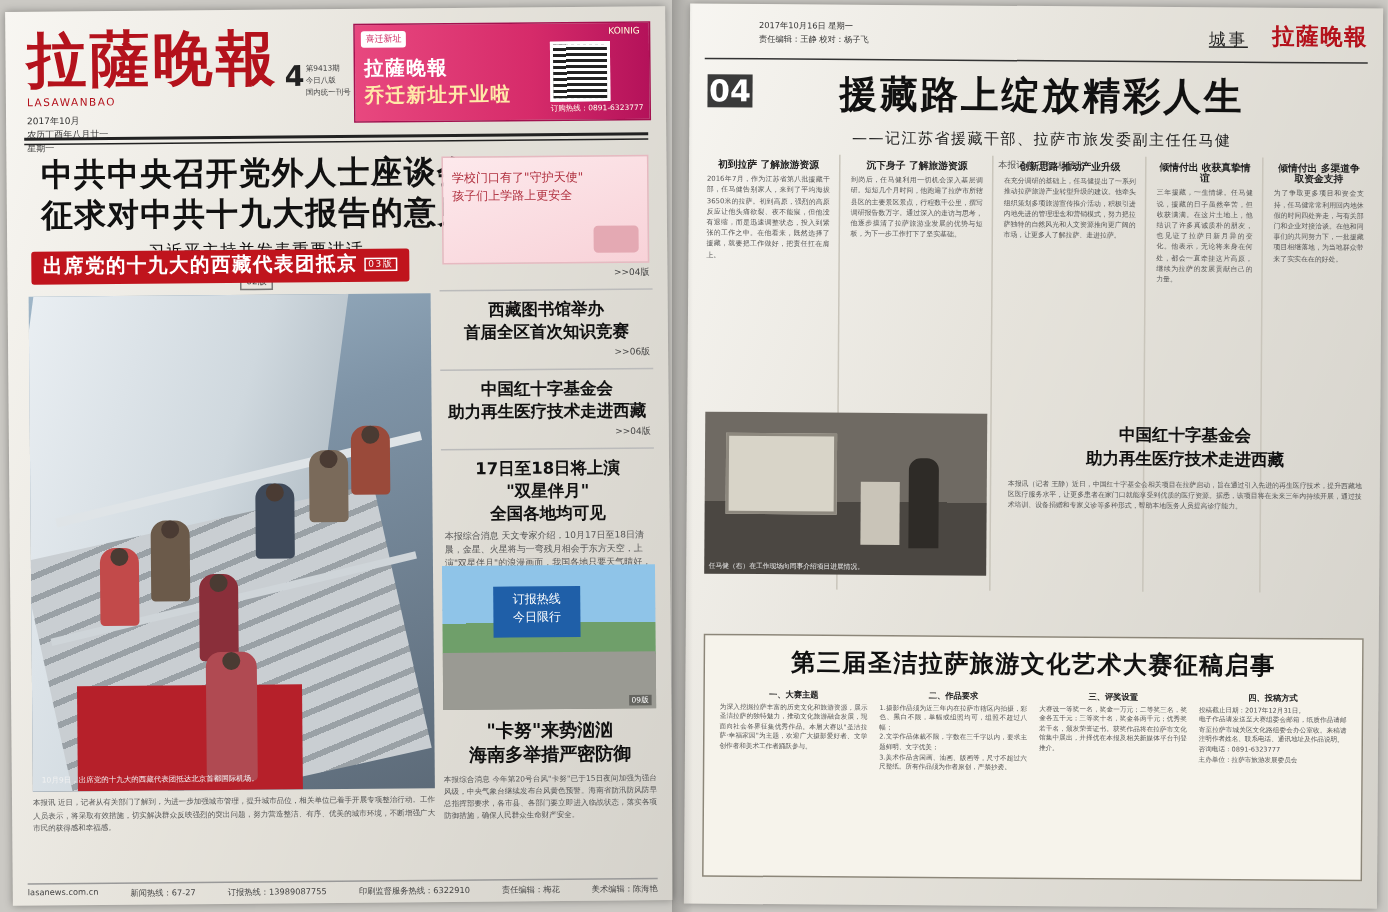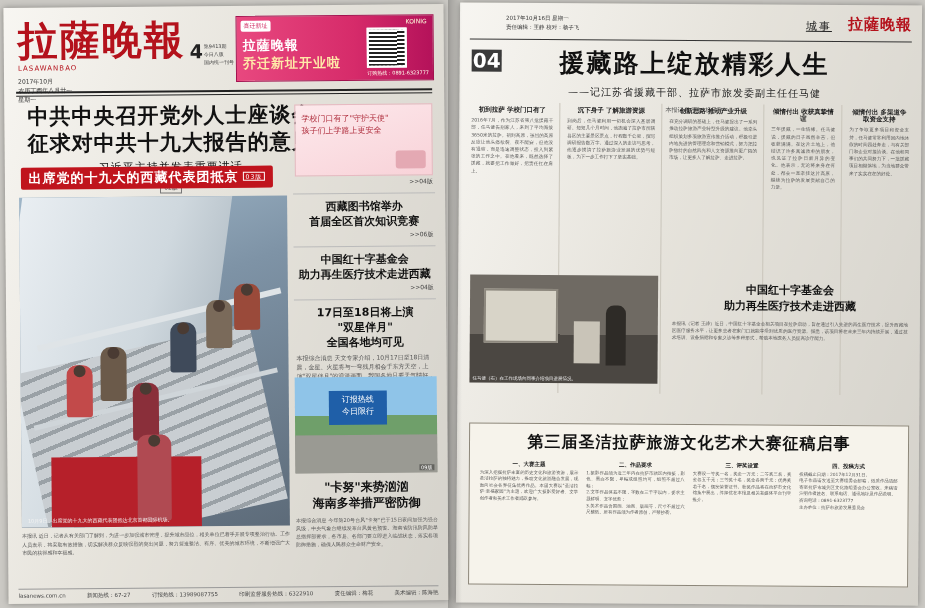--- a/index.html
+++ b/index.html
@@ -275,21 +275,21 @@
       <div class="pglogo">拉薩晚報</div>
       <div id="rhr"></div>
 
       <div class="rhead">
         <div class="h1">援藏路上绽放精彩人生</div>
         <div class="h2">——记江苏省援藏干部、拉萨市旅发委副主任任马健</div>
         <div class="byline">本报记者 王红 杨子飞</div>
       </div>
 
       <div class="col" style="left:12px;top:100px;width:82px;height:160px;">
-        <div class="subhead">初到拉萨 学校门口有了</div>
+        <div class="subhead">初到拉萨 了解旅游资源</div>
         <div>2016年7月，作为江苏省第八批援藏干部，任马健告别家人，来到了平均海拔3650米的拉萨。初到高原，强烈的高原反应让他头痛欲裂、夜不能寐，但他没有退缩，而是迅速调整状态，投入到紧张的工作之中。在他看来，既然选择了援藏，就要把工作做好，把责任扛在肩上。</div>
       </div>
       <div class="colrule" style="left:100px;top:100px;height:290px;"></div>
 
       <div class="col" style="left:108px;top:100px;width:88px;height:160px;">
         <div class="subhead">沉下身子 了解旅游资源</div>
         <div>到岗后，任马健利用一切机会深入基层调研。短短几个月时间，他跑遍了拉萨市所辖县区的主要景区景点，行程数千公里，撰写调研报告数万字。通过深入的走访与思考，他逐步摸清了拉萨旅游业发展的优势与短板，为下一步工作打下了坚实基础。</div>
       </div>
       <div class="colrule" style="left:202px;top:100px;height:290px;"></div>
 

